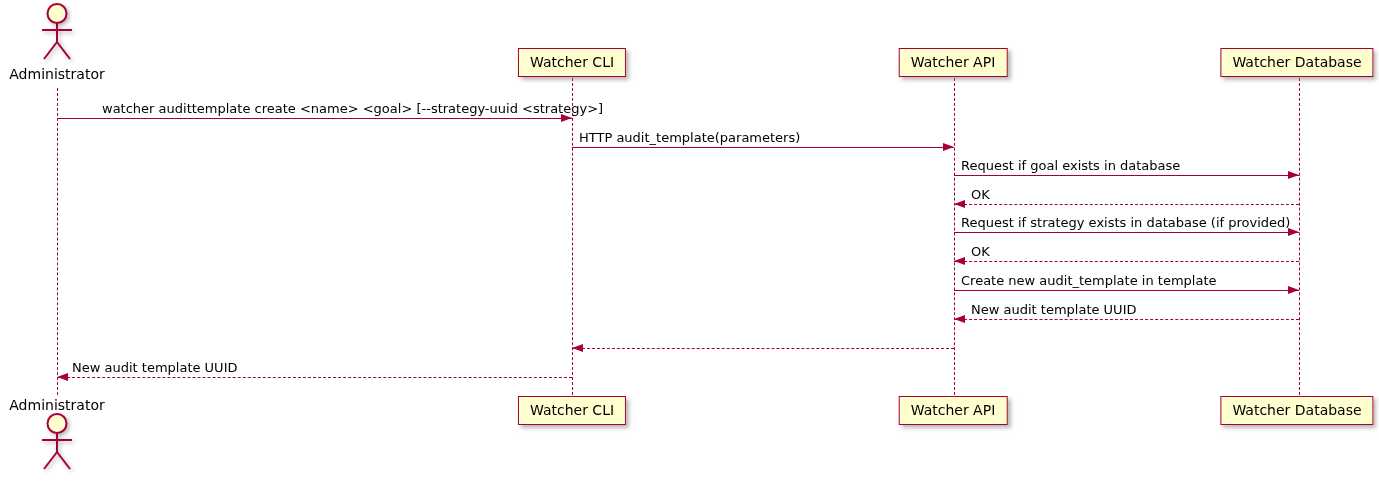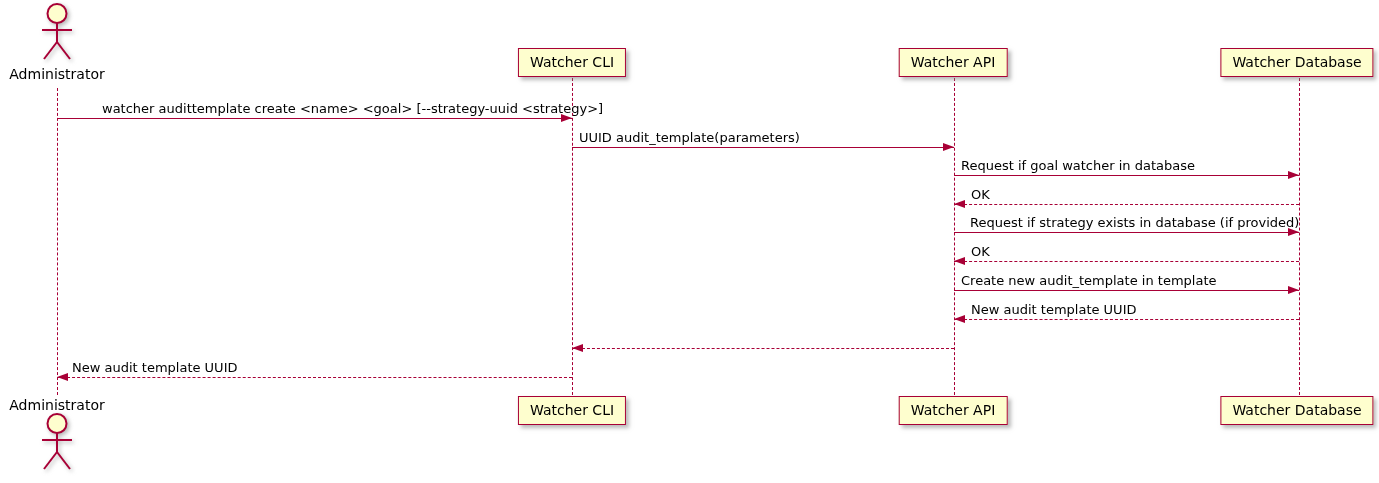--- a/index.html
+++ b/index.html
@@ -74,33 +74,33 @@
   <div class="actor-label" style="left:57px;top:66px;">Administrator</div>
 
   <div class="pbox" style="left:572px;top:48px;">Watcher CLI</div>
   <div class="pbox" style="left:953px;top:48px;">Watcher API</div>
   <div class="pbox" style="left:1297px;top:48px;">Watcher Database</div>
 
   <div class="msg-label" style="left:70px;top:101px;margin-left:32px;">watcher audittemplate create &lt;name&gt; &lt;goal&gt; [--strategy-uuid &lt;strategy&gt;]</div>
   <div class="msg-line" style="left:57px;top:118px;width:515px;"></div>
   <div class="arr arr-r" style="left:561px;top:114px;"></div>
 
-  <div class="msg-label" style="left:579px;top:130px;">UUID audit_template(parameters)</div>
+  <div class="msg-label" style="left:579px;top:130px;">HTTP audit_template(parameters)</div>
   <div class="msg-line" style="left:572px;top:147px;width:382px;"></div>
   <div class="arr arr-r" style="left:943px;top:143px;"></div>
 
-  <div class="msg-label" style="left:961px;top:158px;">Request if goal watcher in database</div>
+  <div class="msg-label" style="left:961px;top:158px;">Request if goal exists in database</div>
   <div class="msg-line" style="left:954px;top:175px;width:345px;"></div>
   <div class="arr arr-r" style="left:1288px;top:171px;"></div>
 
   <div class="msg-label" style="left:971px;top:187px;">OK</div>
   <div class="msg-line dashed" style="left:954px;top:204px;width:345px;"></div>
   <div class="arr arr-l" style="left:954px;top:200px;"></div>
 
-  <div class="msg-label" style="left:961px;top:215px;margin-left:9px;">Request if strategy exists in database (if provided)</div>
+  <div class="msg-label" style="left:961px;top:215px;">Request if strategy exists in database (if provided)</div>
   <div class="msg-line" style="left:954px;top:232px;width:345px;"></div>
   <div class="arr arr-r" style="left:1288px;top:228px;"></div>
 
   <div class="msg-label" style="left:971px;top:244px;">OK</div>
   <div class="msg-line dashed" style="left:954px;top:261px;width:345px;"></div>
   <div class="arr arr-l" style="left:954px;top:257px;"></div>
 
   <div class="msg-label" style="left:961px;top:273px;">Create new audit_template in template</div>
   <div class="msg-line" style="left:954px;top:290px;width:345px;"></div>
   <div class="arr arr-r" style="left:1288px;top:286px;"></div>

